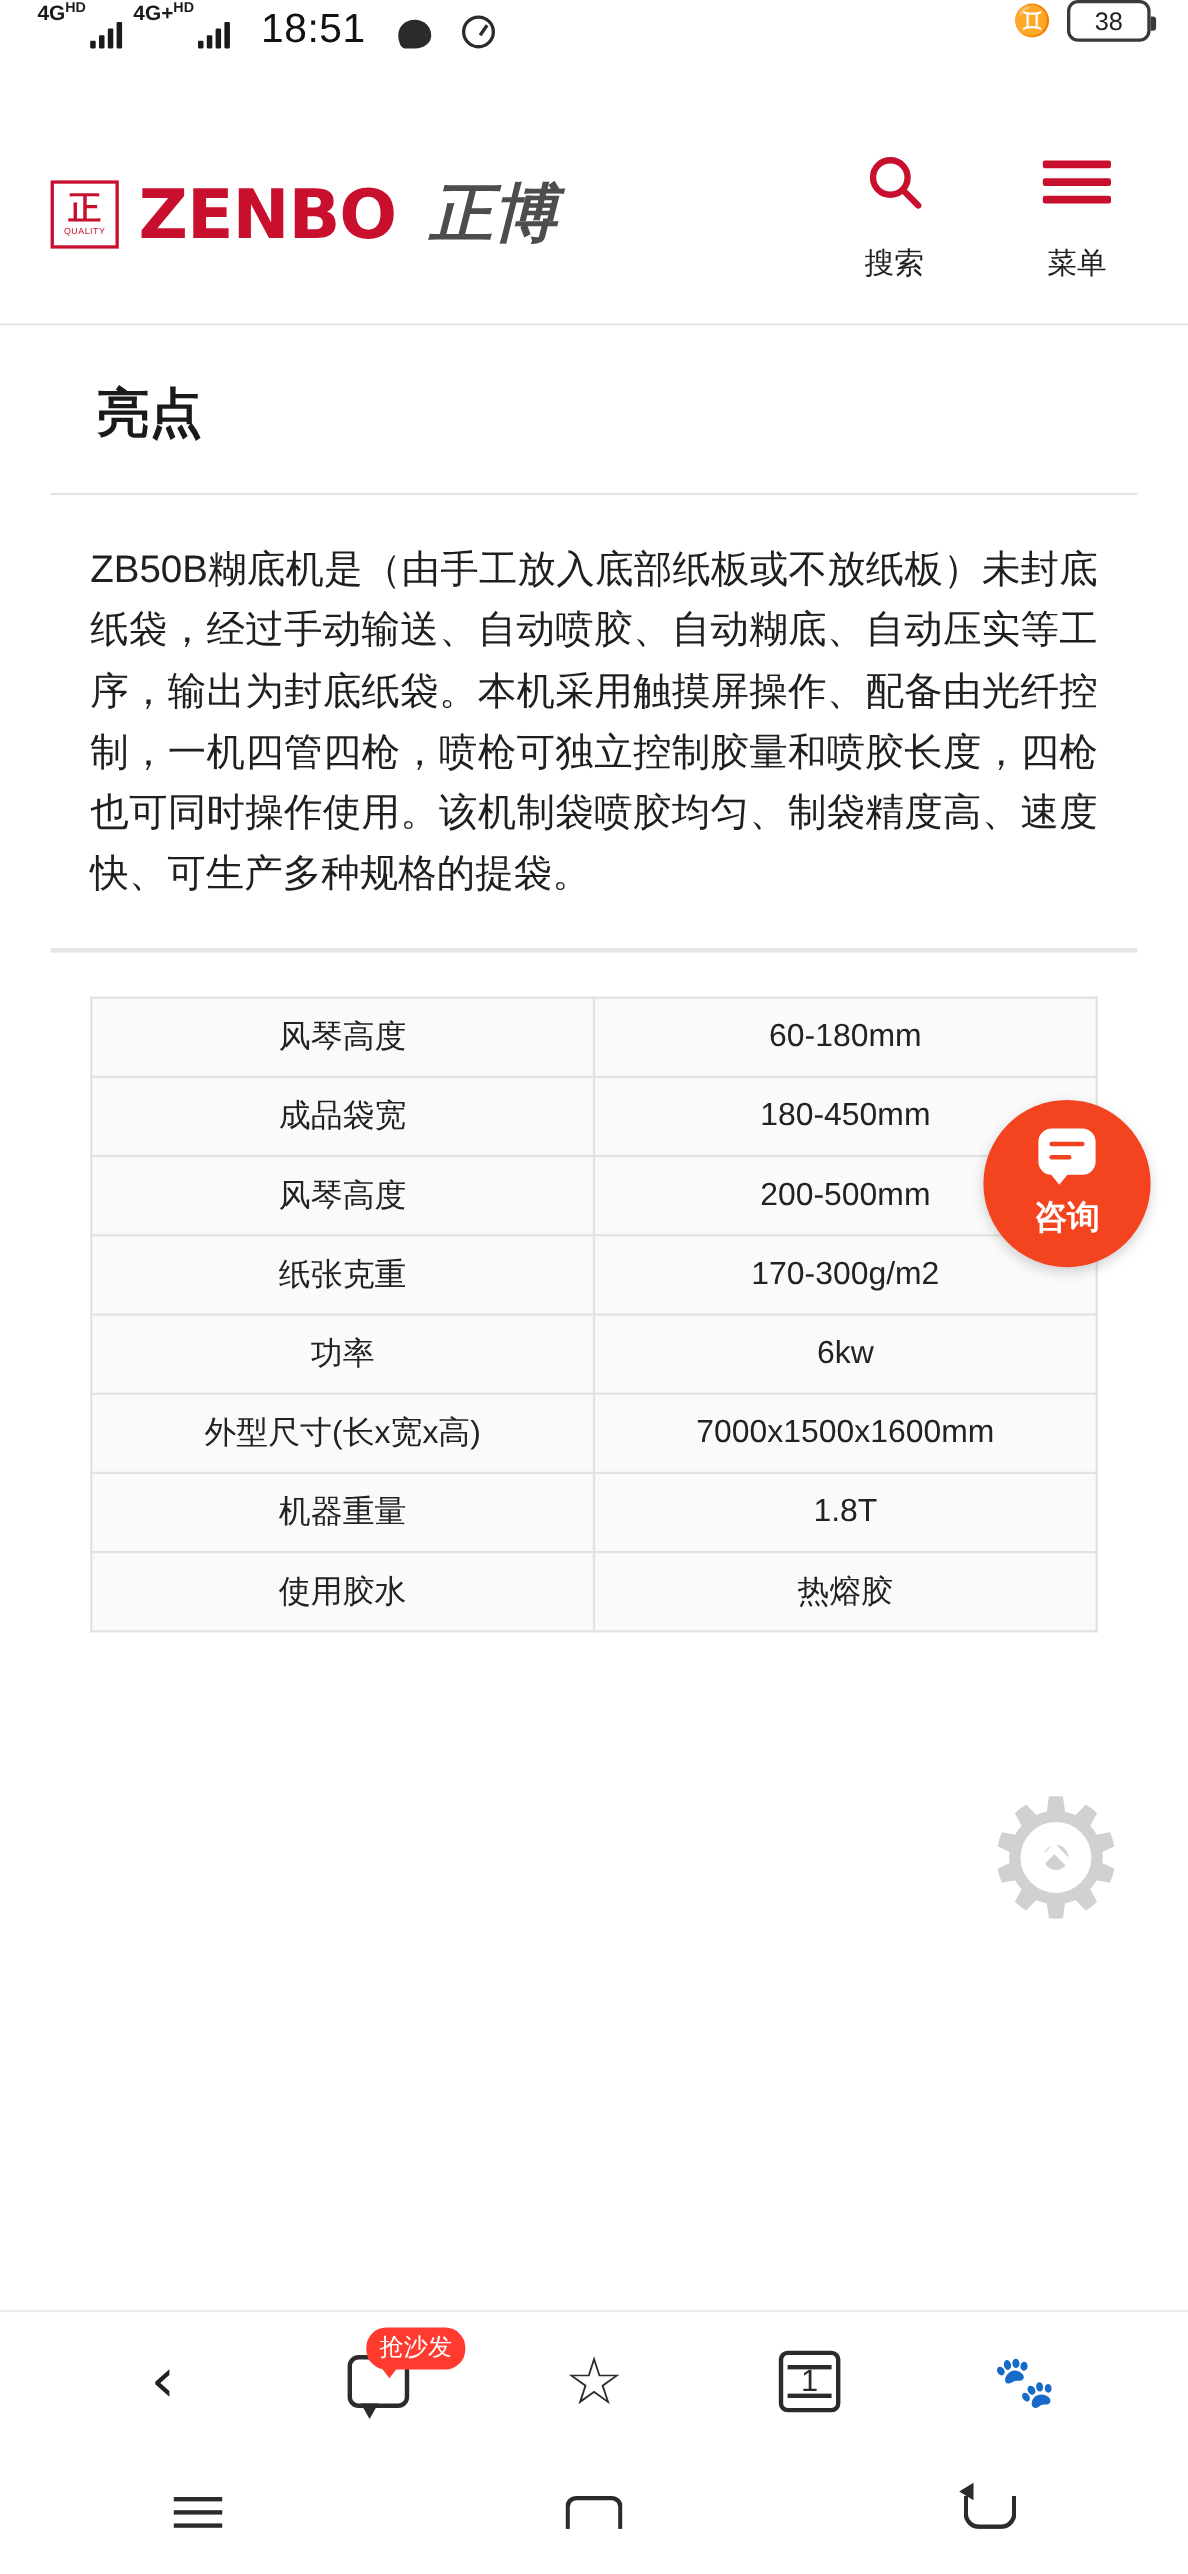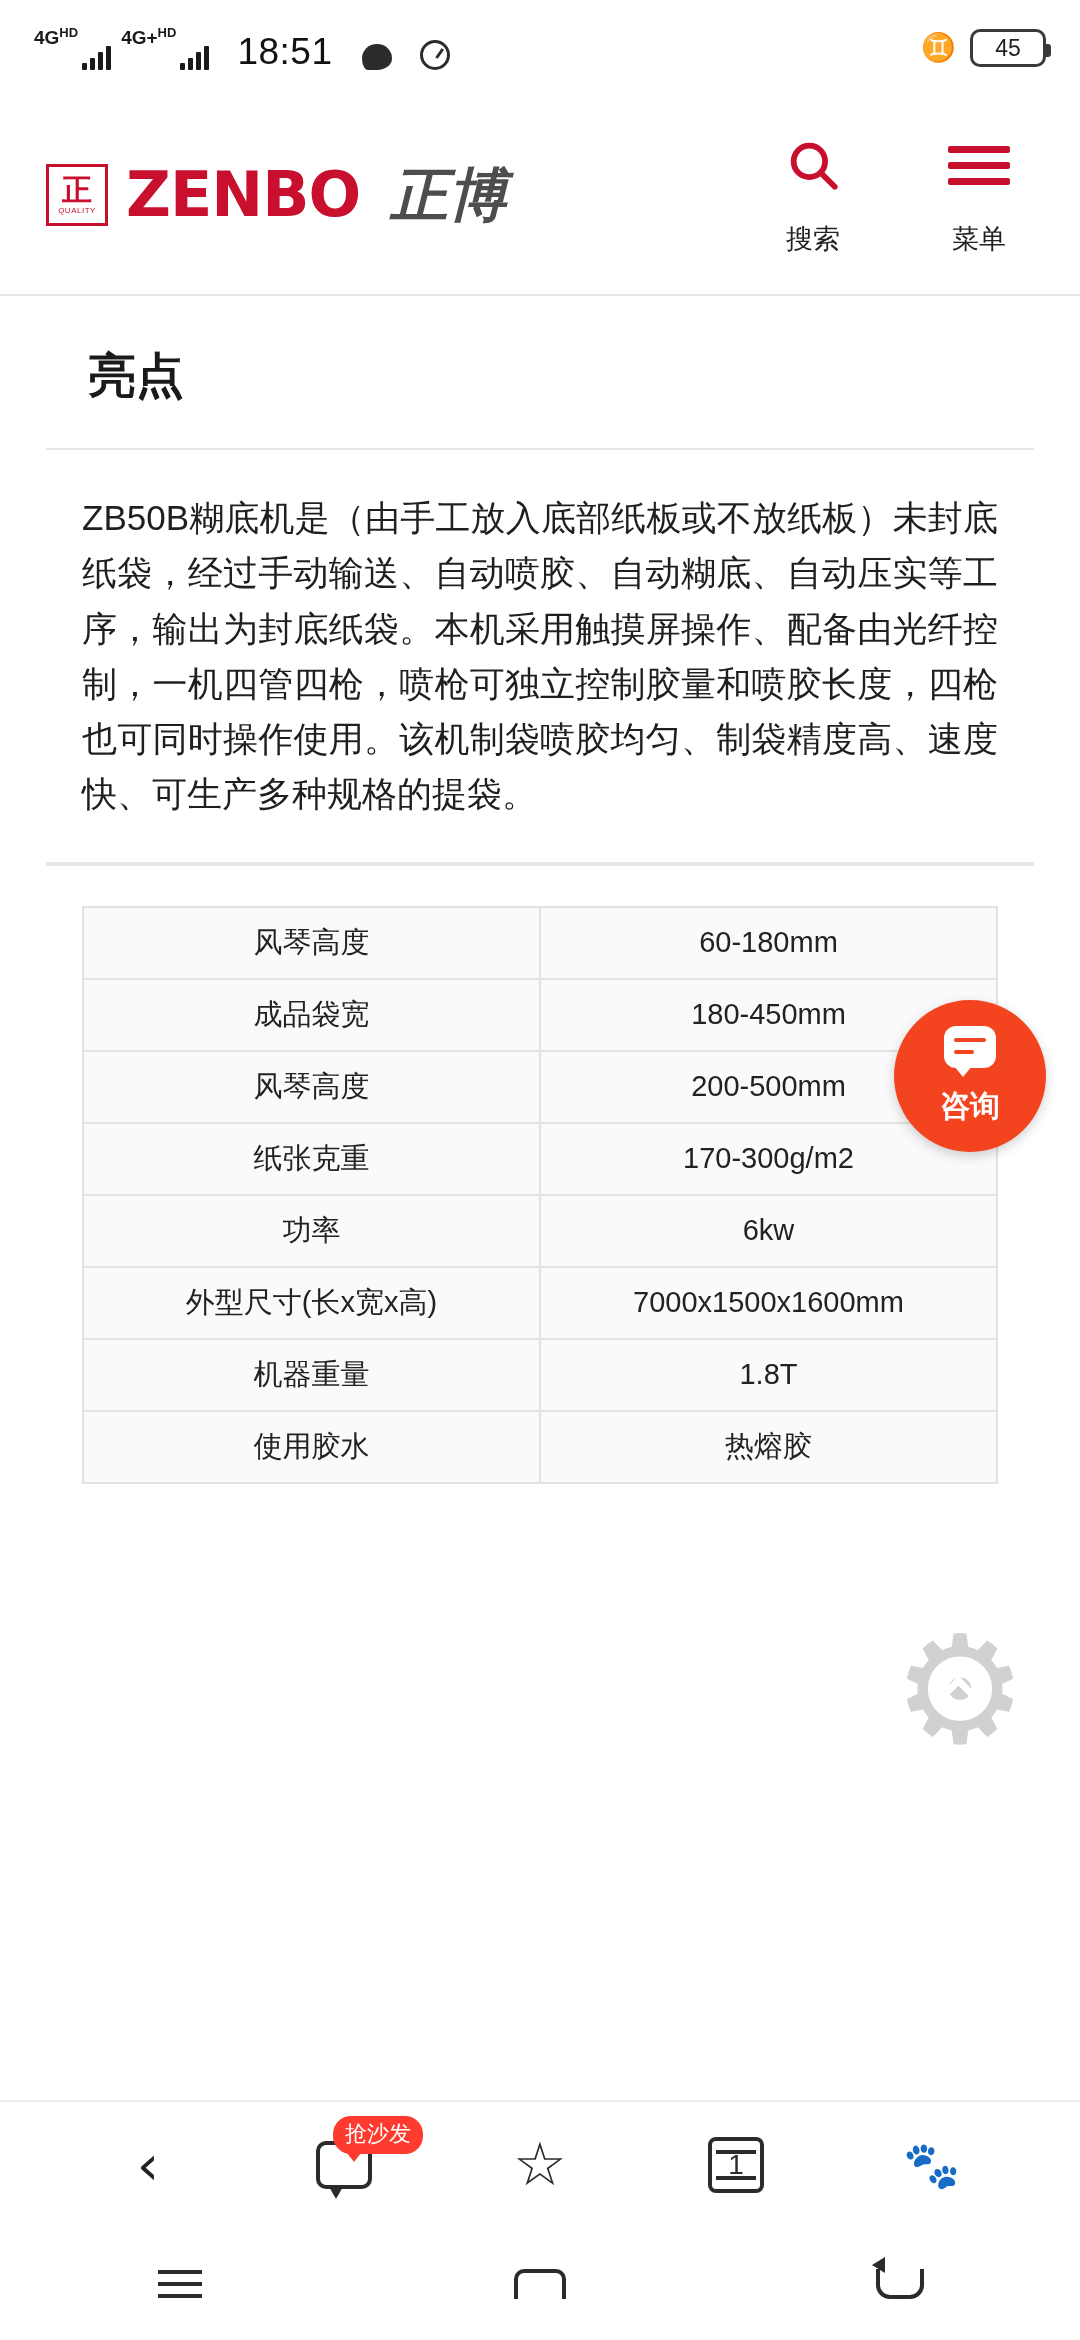--- a/index.html
+++ b/index.html
@@ -9,21 +9,21 @@
     background: #ffffff;
     font-family: "Liberation Sans", sans-serif;
     overflow: hidden;
   }
   body { position: relative; }
 
   
   .statusbar {
     height: 96px;
     display: flex;
-    align-items: center;
+    align-items: flex-start;
     padding: 0 34px;
     background: #ffffff;
     gap: 36px;
   }
   .sb-left { display: flex; align-items: flex-end; gap: 10px; }
   .sig-group { display: flex; align-items: flex-end; gap: 4px; }
   .sig-label { font-size: 19px; font-weight: bold; color: #1a1a1a; line-height: 1; margin-bottom: 22px; }
   .sig-label sup { font-size: 13px; }
   .bars { display: flex; align-items: flex-end; gap: 3px; height: 26px; }
   .bars i { display: block; width: 5px; background: #1a1a1a; border-radius: 1px; }
@@ -343,21 +343,21 @@
           <i></i>
         </div>
     </div>
     <div class="sb-time">18:51</div>
     <div class="sb-icon-bubble"></div>
     <div class="sb-icon-circle"></div>
   </div>
   <div class="sb-right">
     <div class="bt-icon">♊</div>
     <div class="battery">
-      <span>45</span>
+      <span>38</span>
     </div>
   </div>
 </div>
 
 <div class="site-header">
   <div class="logo-wrap">
     <div class="logo-mark">
       <div class="lm-top">正</div>
       <div class="lm-bot">QUALITY</div>
     </div>

